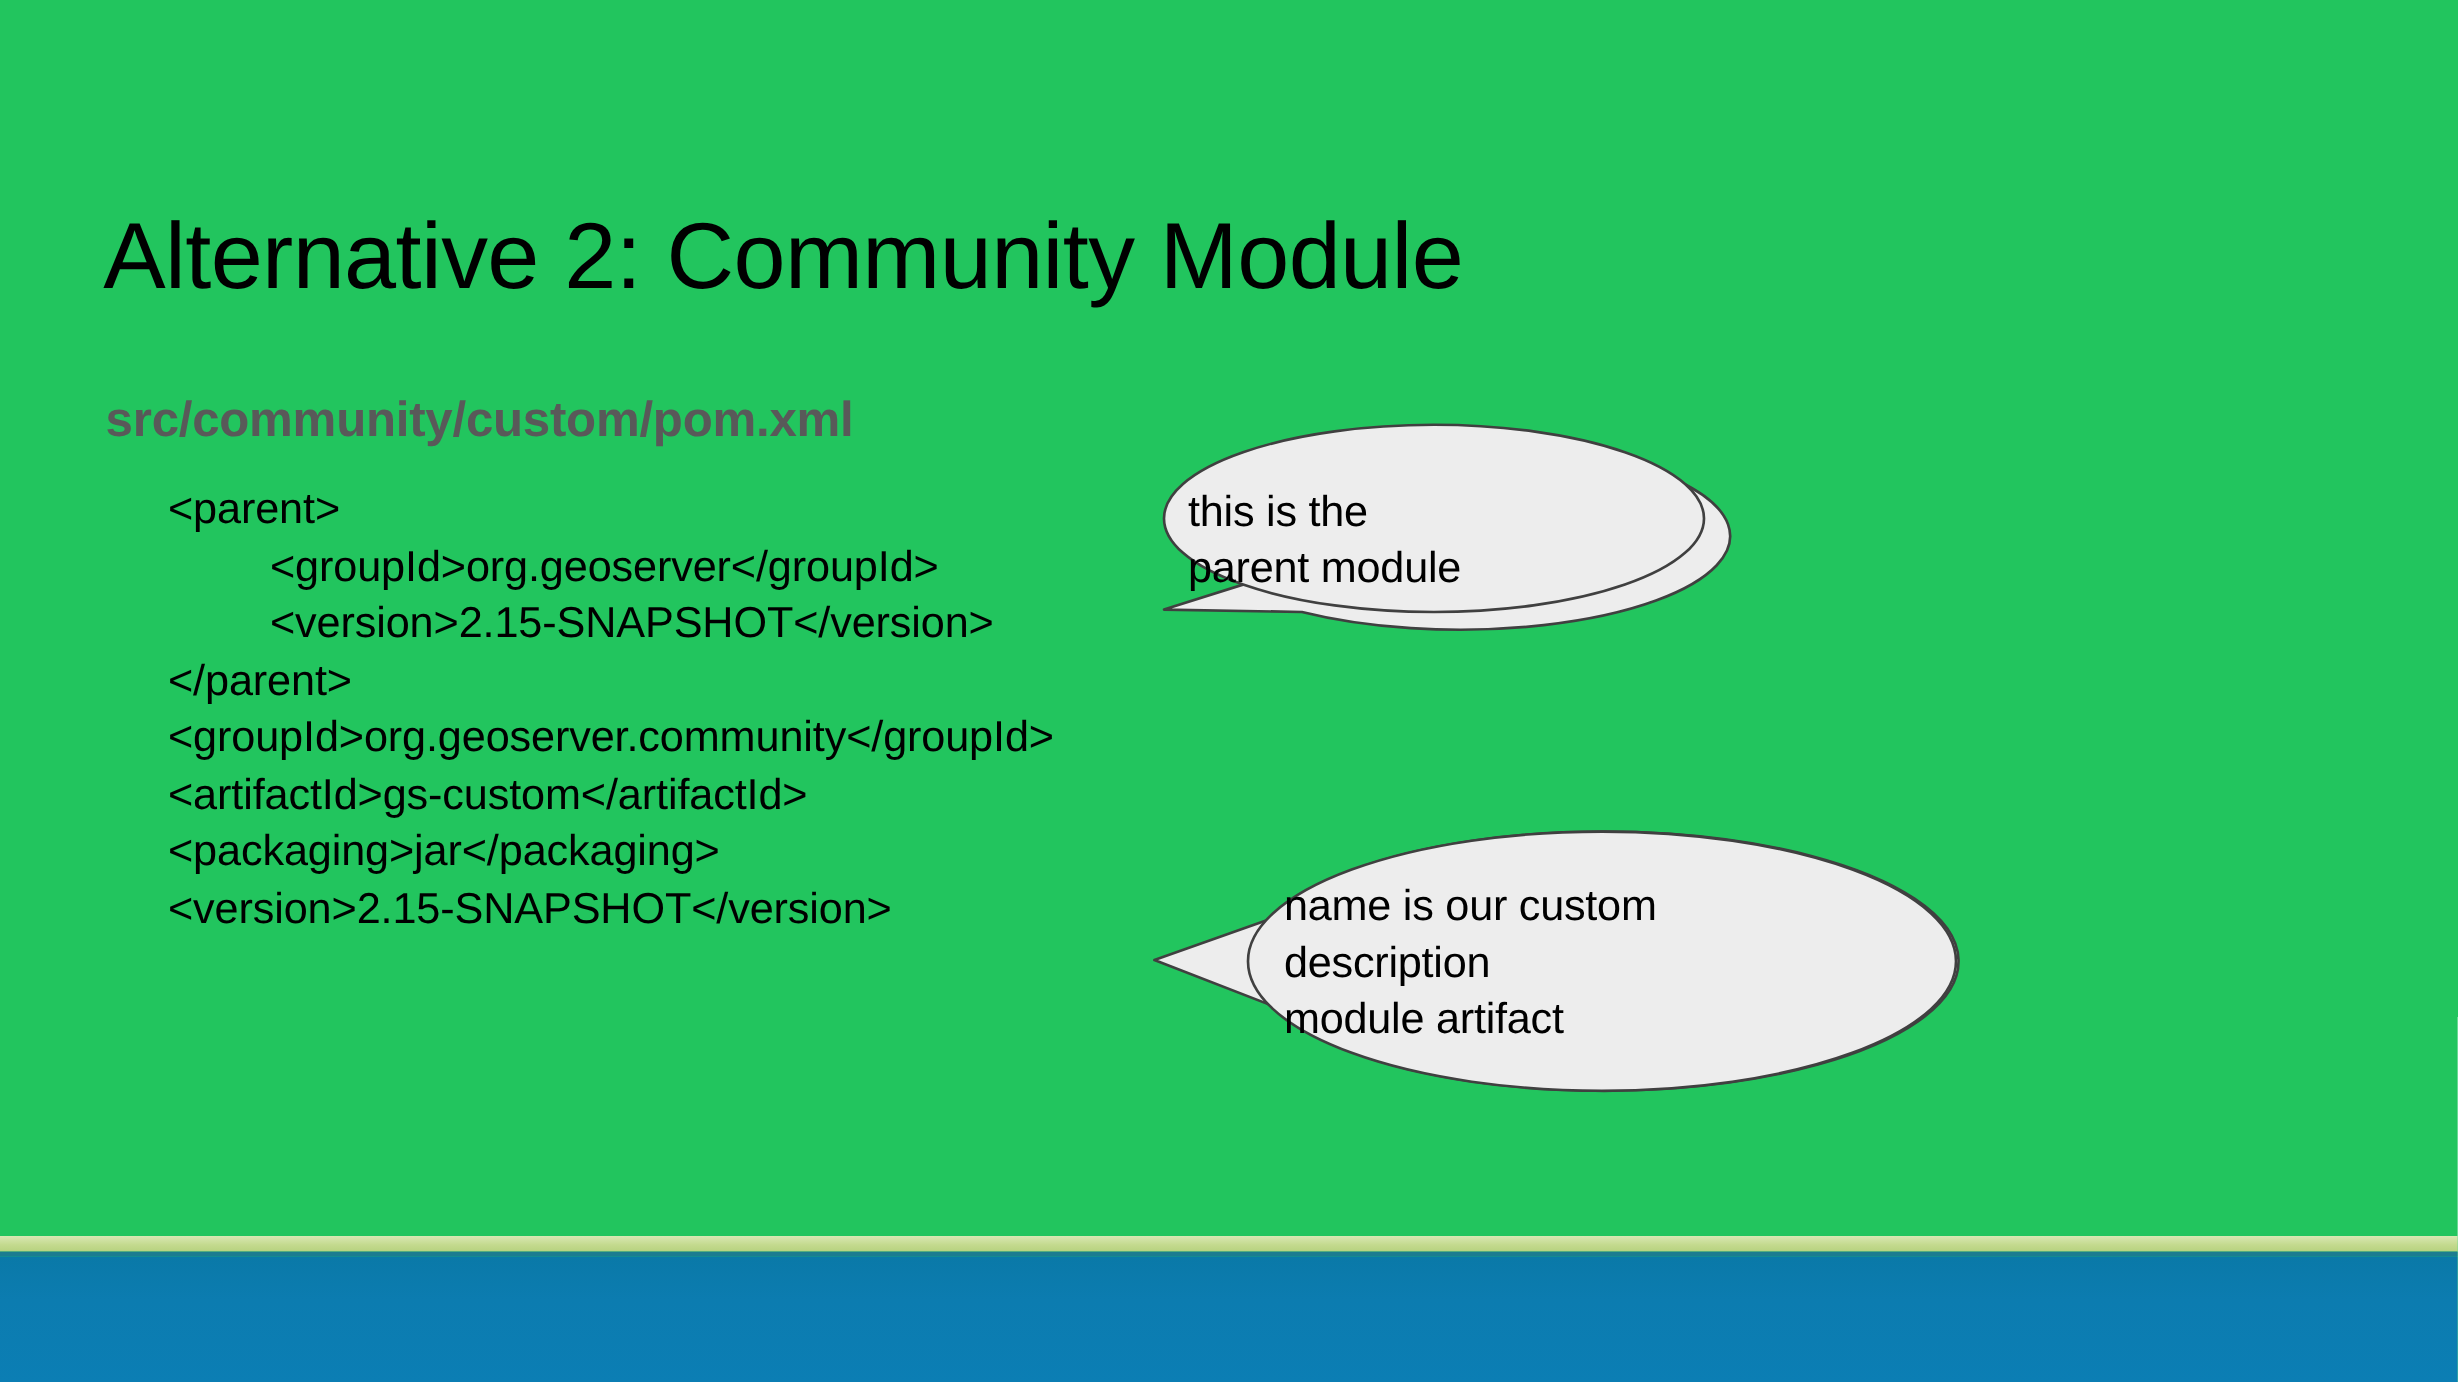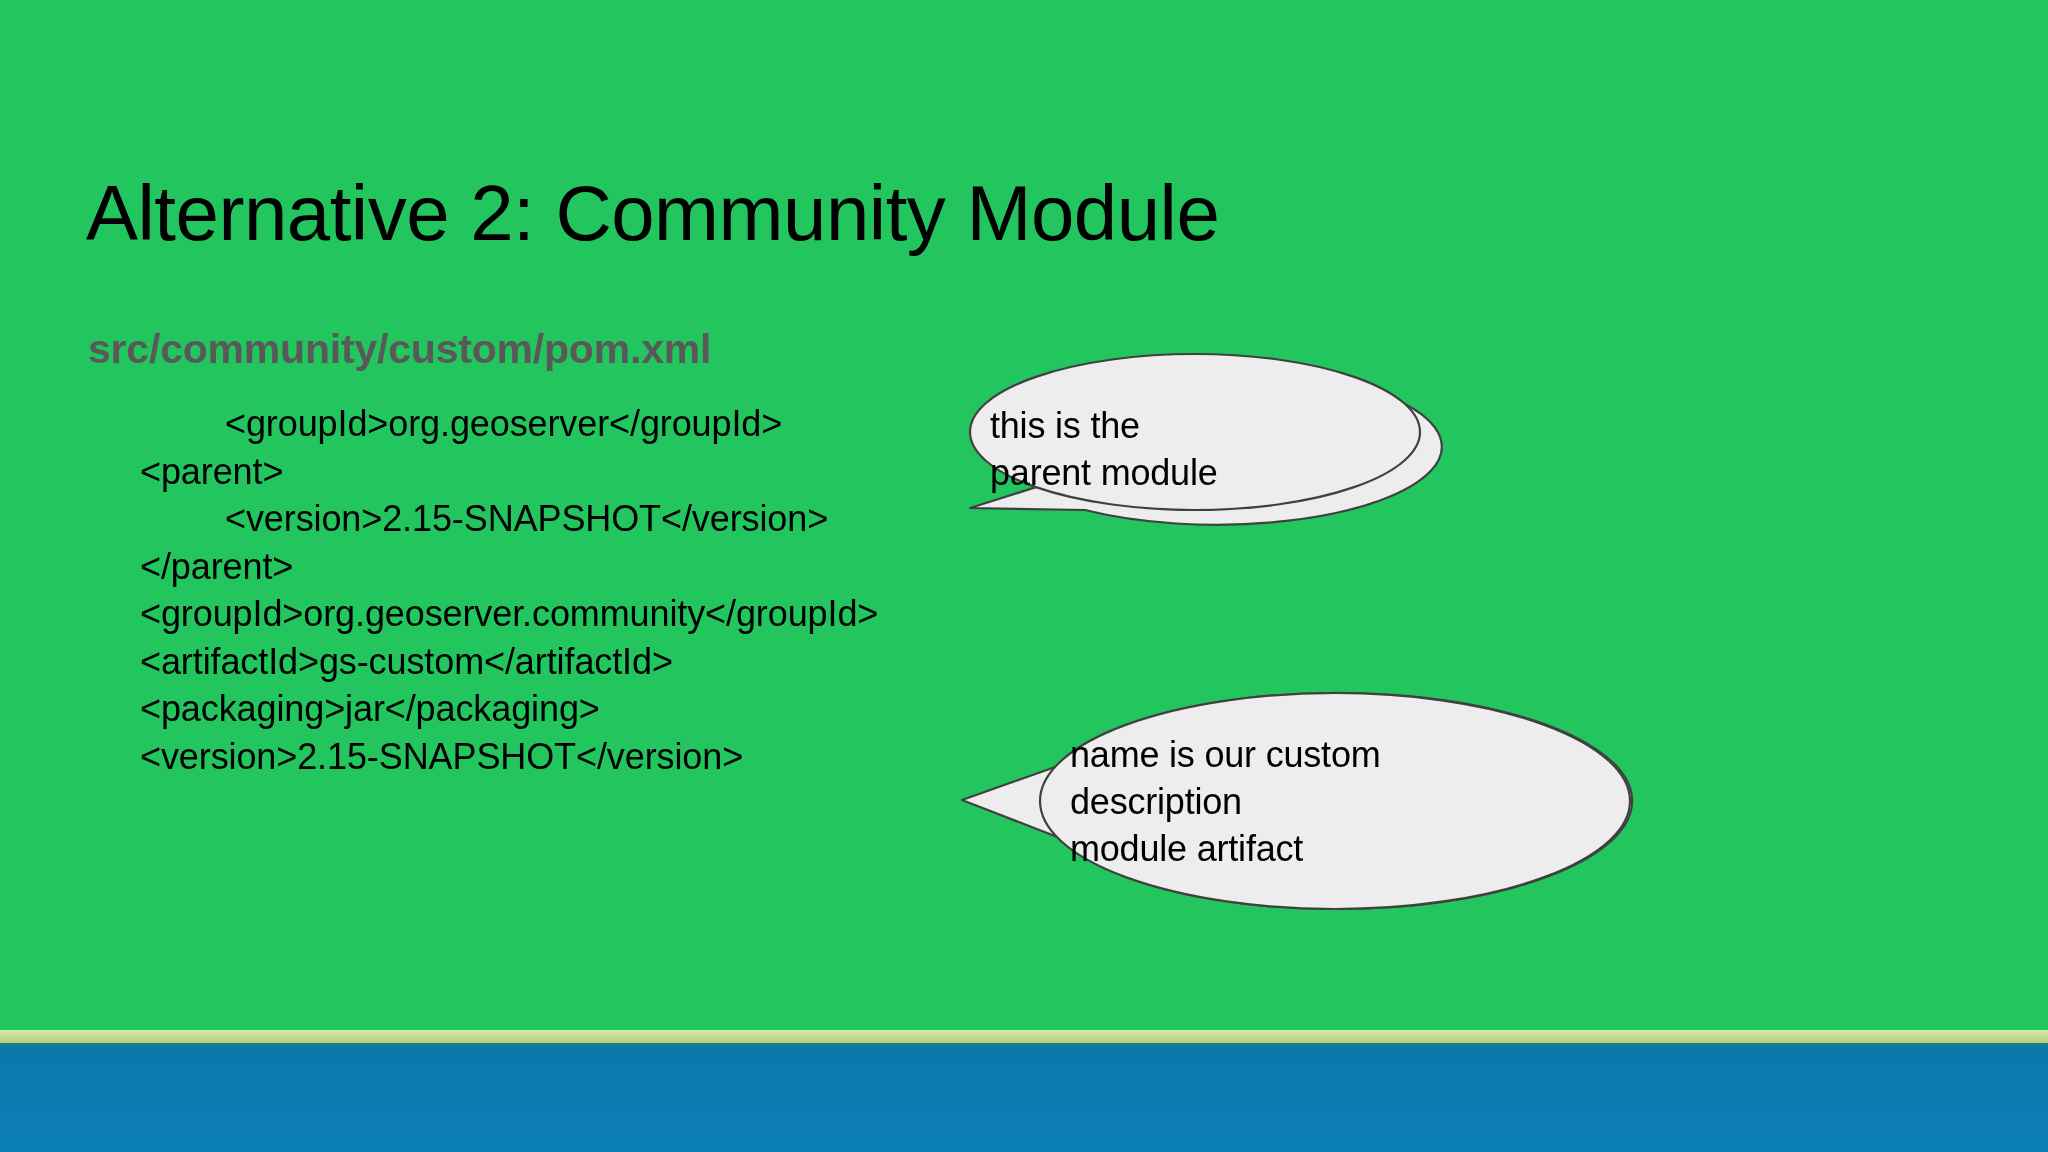--- a/index.html
+++ b/index.html
@@ -139,22 +139,22 @@
 </head>
 <body>
 
 <div class="slide">
 
   <h1 class="slide-title">Alternative 2: Community Module</h1>
 
   <div class="slide-subtitle">src/community/custom/pom.xml</div>
 
   <div class="code-block">
+    <div class="code-line">&lt;parent&gt;</div>
     <div class="code-line indent-1">&lt;groupId&gt;org.geoserver&lt;/groupId&gt;</div>
-    <div class="code-line">&lt;parent&gt;</div>
     <div class="code-line indent-1">&lt;version&gt;2.15-SNAPSHOT&lt;/version&gt;</div>
     <div class="code-line">&lt;/parent&gt;</div>
     <div class="code-line">&lt;groupId&gt;org.geoserver.community&lt;/groupId&gt;</div>
     <div class="code-line">&lt;artifactId&gt;gs-custom&lt;/artifactId&gt;</div>
     <div class="code-line">&lt;packaging&gt;jar&lt;/packaging&gt;</div>
     <div class="code-line">&lt;version&gt;2.15-SNAPSHOT&lt;/version&gt;</div>
   </div>
 
   <div class="callout" id="callout-parent">
     <svg width="520" height="185" viewBox="0 0 520 185">

